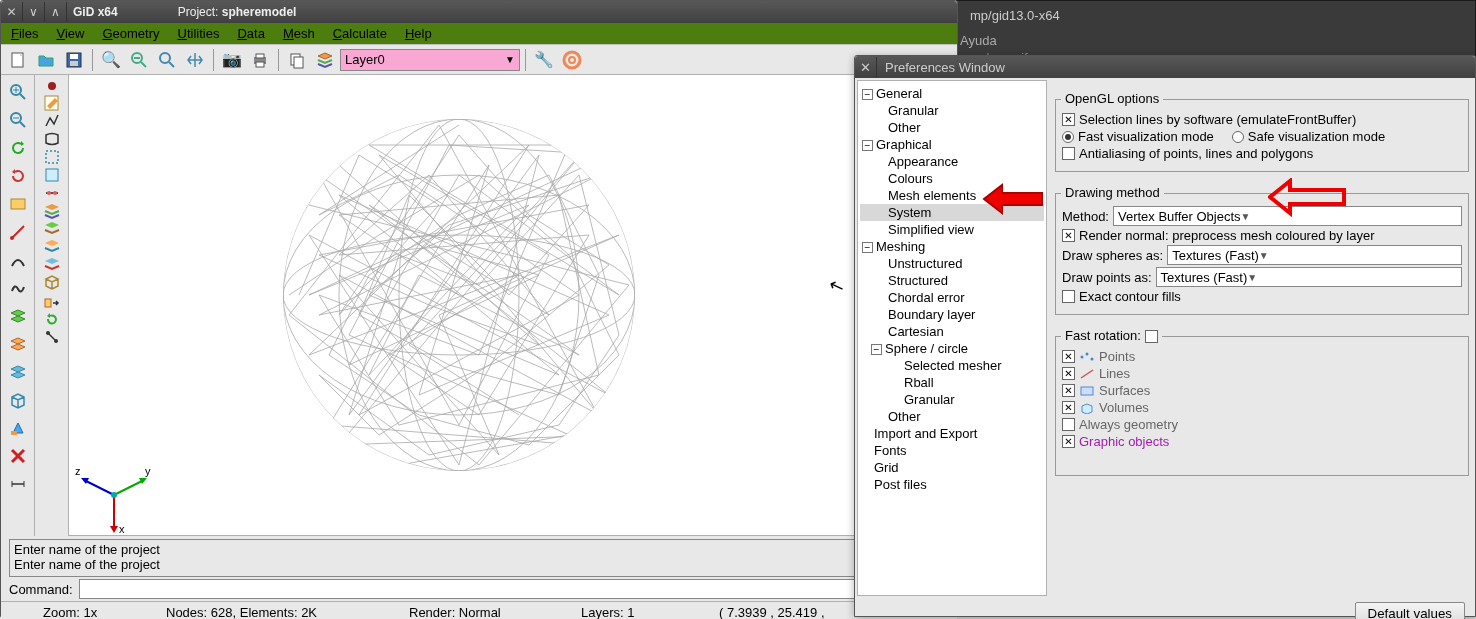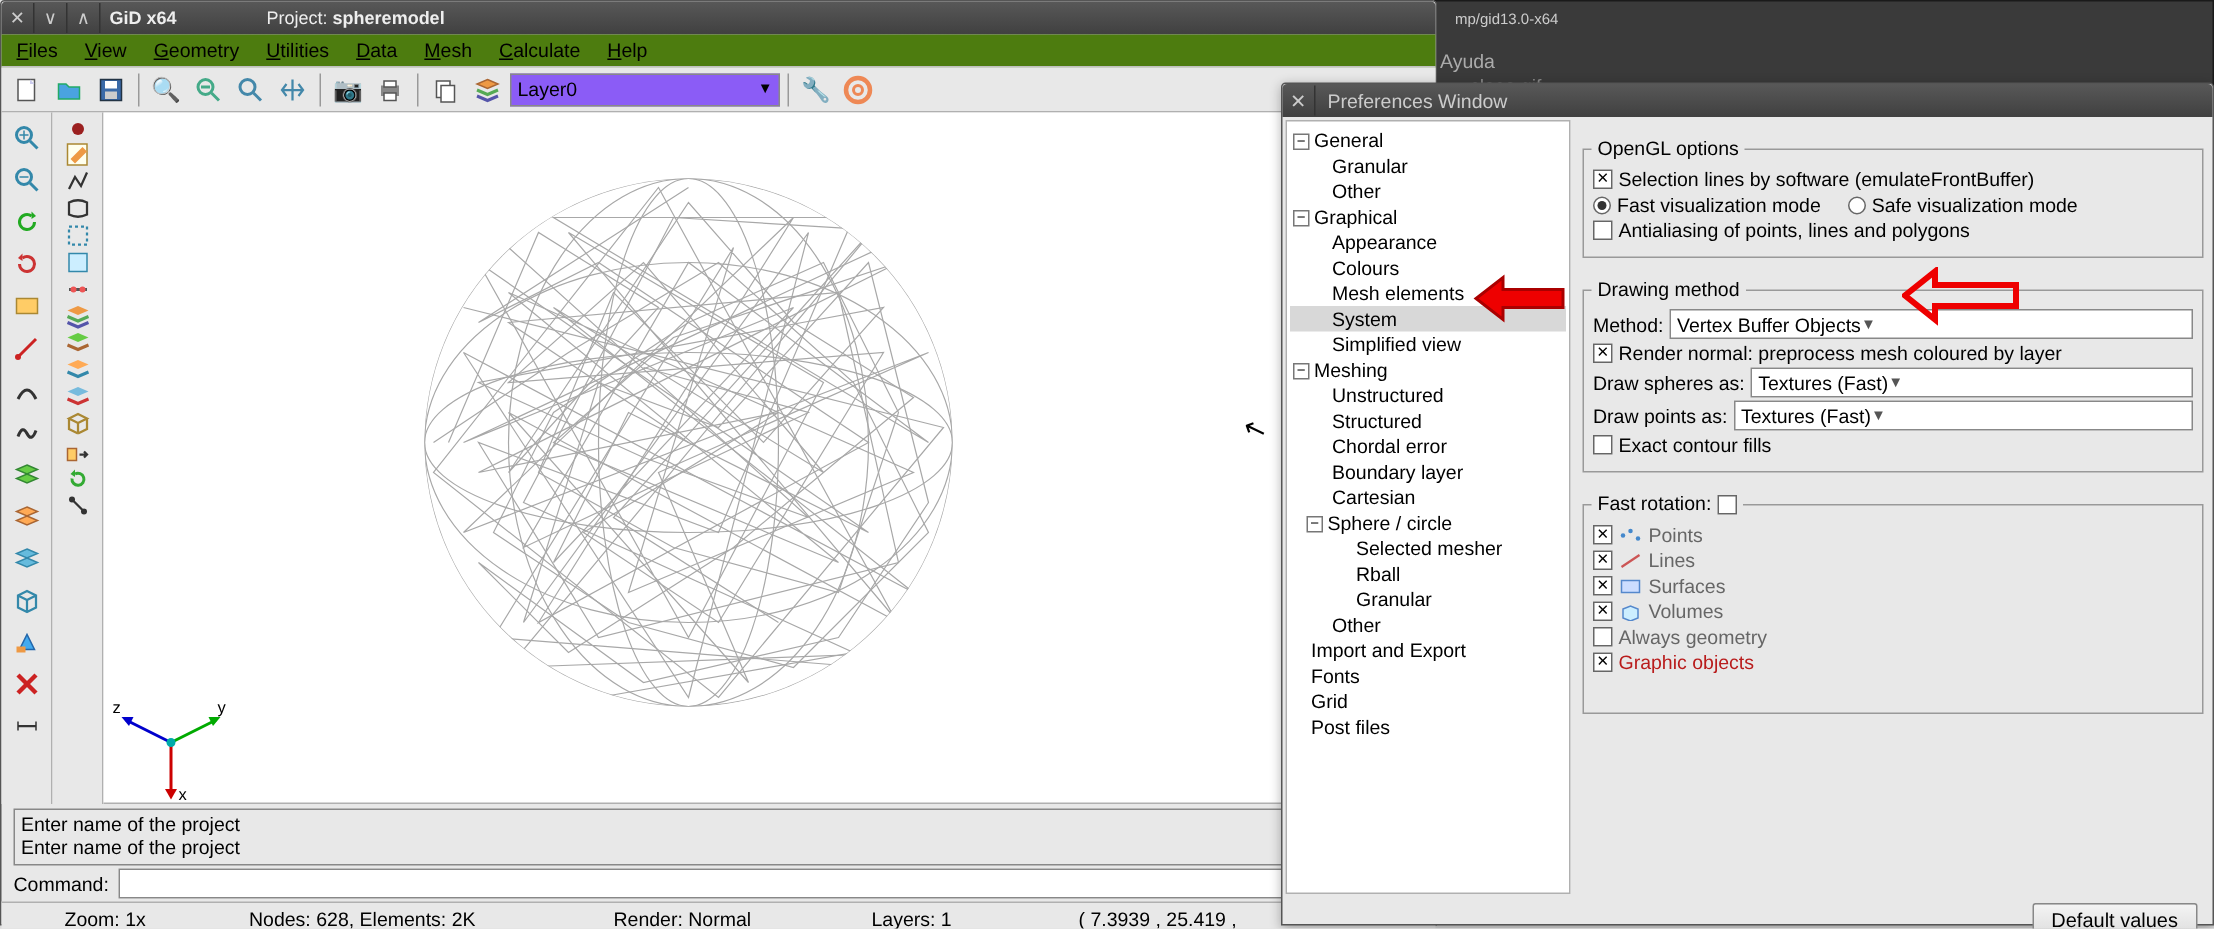--- a/index.html
+++ b/index.html
@@ -1,39 +1,39 @@
 <!DOCTYPE html>
 <html><head>
 <meta charset="utf-8">
 <style>
   * { box-sizing: border-box; margin: 0; padding: 0; }
   body { font-family: "Segoe UI", Arial, sans-serif; font-size: 13px; background: #dcdcdc; width: 1476px; height: 619px; overflow: hidden; position: relative; color: #000; }
   
   
   .bg-window { position: absolute; right: 0; top: 0; width: 520px; height: 65px; background: #3a3a3a; border: 1px solid #1a1a1a; }
-  .bg-title { position: absolute; left: 970px; top: 8px; color: #ccc; font-size: 10px; }
+  .bg-title { position: absolute; left: 970px; top: 8px; color: #ccc; font-size: 13px; }
   .bg-menu { position: absolute; left: 960px; top: 33px; color: #aaa; font-size: 13px; }
   .bg-file { position: absolute; left: 980px; top: 50px; color: #888; font-size: 13px; }
   
   
   .main-window { position: absolute; left: 0; top: 0; width: 958px; height: 617px; background: #e8e8e8; border: 1px solid #555; border-radius: 3px 3px 0 0; }
   
   .titlebar { height: 22px; background: linear-gradient(to bottom, #585858, #404040); display: flex; align-items: center; border-radius: 3px 3px 0 0; color: #eee; font-size: 12px; }
   .tb-btn { width: 22px; height: 20px; display: inline-flex; align-items: center; justify-content: center; color: #ccc; border-right: 1px solid #333; cursor: pointer; }
   .tb-title { margin-left: 6px; font-weight: bold; }
   .tb-project { margin-left: 60px; }
   
   .menubar { height: 22px; background: #4d7c0f; display: flex; align-items: center; padding: 0 10px; gap: 18px; border-bottom: 1px solid #c0c0c0; }
   .menubar span { text-decoration: underline; text-decoration-color: transparent; cursor: pointer; }
   .menubar span:first-letter { text-decoration: underline; }
   
   .toolbar { height: 30px; background: #e8e8e8; display: flex; align-items: center; padding: 0 4px; gap: 2px; border-bottom: 1px solid #b0b0b0; }
   .tbtn { width: 26px; height: 26px; display: inline-flex; align-items: center; justify-content: center; border: 1px solid transparent; cursor: pointer; font-size: 16px; }
   .tsep { width: 1px; height: 22px; background: #999; margin: 0 3px; }
-  .layer-select { width: 180px; height: 22px; border: 1px solid #888; background: #8b5cf6; padding: 0 4px; display: flex; align-items: center; justify-content: space-between; }
+  .layer-select { width: 180px; height: 22px; border: 1px solid #888; background: #f9a8d4; padding: 0 4px; display: flex; align-items: center; justify-content: space-between; }
   
   .work-area { display: flex; height: 461px; }
   .left-tb { width: 34px; background: #e8e8e8; border-right: 1px solid #b0b0b0; display: flex; flex-direction: column; align-items: center; padding-top: 3px; }
   .left-tb .ic { width: 26px; height: 26px; margin: 1px 0; display: flex; align-items: center; justify-content: center; cursor: pointer; font-size: 16px; }
   .left-tb2 { width: 34px; background: #e8e8e8; border-right: 1px solid #b0b0b0; display: flex; flex-direction: column; align-items: center; padding-top: 3px; }
   
   .canvas-wrap { flex: 1; background: #fff; position: relative; border-bottom: 1px solid #b0b0b0; overflow: hidden; }
   .sphere-mesh { position: absolute; left: 210px; top: 40px; width: 360px; height: 360px; border-radius: 50%; }
   .axis-triad { position: absolute; left: 0px; bottom: 0px; width: 90px; height: 80px; }
   
@@ -569,21 +569,21 @@
               <path d="M3 4l5-2 5 2v6l-5 2-5-2z" fill="#cef" stroke="#58c"></path>
             </svg>
           <span style="color:#666">Volumes</span>
           </div>
         <div class="row">
             <span class="chk"></span>
           <span style="color:#666">Always geometry</span>
           </div>
         <div class="row">
             <span class="chk checked"></span>
-          <span style="color:#b91c1c">Graphic objects</span>
+          <span style="color:#a21caf">Graphic objects</span>
           </div>
       </div>
     </div>
   </div>
   <div class="prefs-footer">
     <button class="btn">Default values</button>
   </div>
 </div>
 
 <svg class="red-arrow" style="left:982px;top:181px" width="62" height="38">

